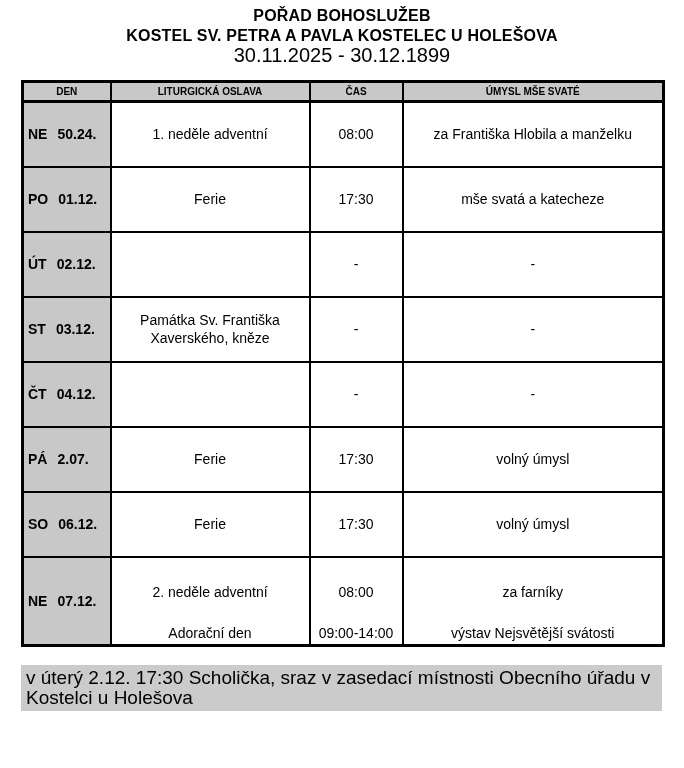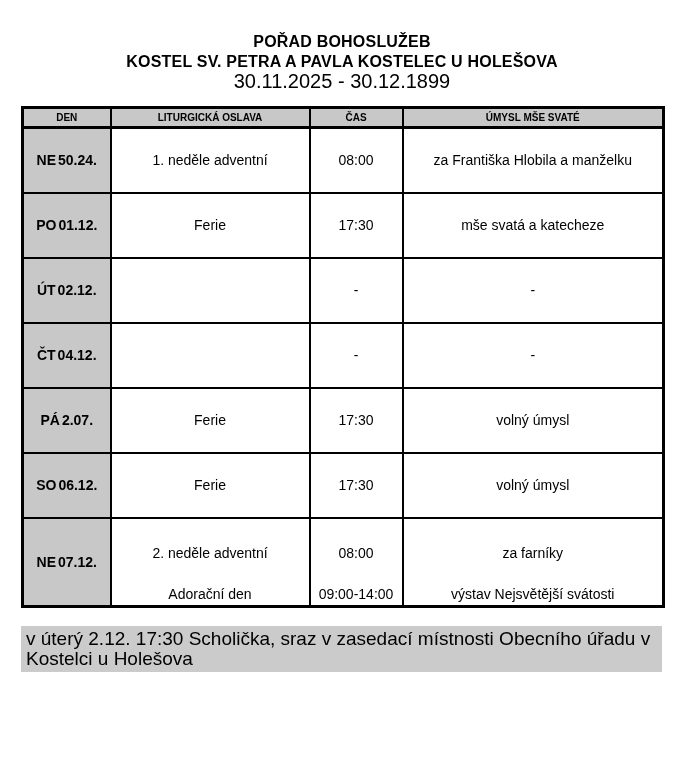--- a/index.html
+++ b/index.html
@@ -3,21 +3,21 @@
 <meta charset="utf-8">
 <style>
   * { box-sizing: border-box; }
   html, body {
     margin: 0; padding: 0;
     width: 684px; height: 768px;
     background: #ffffff;
     color: #000000;
     font-family: "Liberation Sans", "DejaVu Sans", sans-serif;
   }
-  .titles { text-align: center; padding-top: 32px; }
+  .titles { text-align: center; padding-top: 6px; }
   .title-main, .title-sub {
     font-weight: bold;
     font-size: 16px;
     line-height: 20px;
     letter-spacing: 0.2px;
   }
   .title-dates { font-size: 20px; line-height: 19px; }
 
   table.schedule {
     border-collapse: collapse;
@@ -51,22 +51,22 @@
   .schedule tr.row-last { height: 88px; }
 
   td.day-cell {
     background: #C8C8C8;
     font-weight: bold;
     white-space: nowrap;
     padding: 2px 4px;
   }
   td.day-cell .day-inner {
     display: flex;
-    justify-content: center;
-    gap: 2px;
+    justify-content: flex-start;
+    gap: 10px;
   }
   .celebration-text { line-height: 18px; }
 
   
   .cell-stack {
     display: flex;
     flex-direction: column;
     height: 82px;
   }
   .cell-stack .line1 {
@@ -145,20 +145,31 @@
           <span>02.12.</span>
         </span>
       </td>
       <td><span class="celebration-text"></span></td>
       <td>-</td>
       <td>-</td>
     </tr>
     <tr class="row">
       <td class="day-cell">
         <span class="day-inner">
+          <span>ST</span>
+          <span>03.12.</span>
+        </span>
+      </td>
+      <td><span class="celebration-text">Památka Sv. Františka Xaverského, kněze</span></td>
+      <td>-</td>
+      <td>-</td>
+    </tr>
+    <tr class="row">
+      <td class="day-cell">
+        <span class="day-inner">
           <span>ČT</span>
           <span>04.12.</span>
         </span>
       </td>
       <td><span class="celebration-text"></span></td>
       <td>-</td>
       <td>-</td>
     </tr>
     <tr class="row">
       <td class="day-cell">

